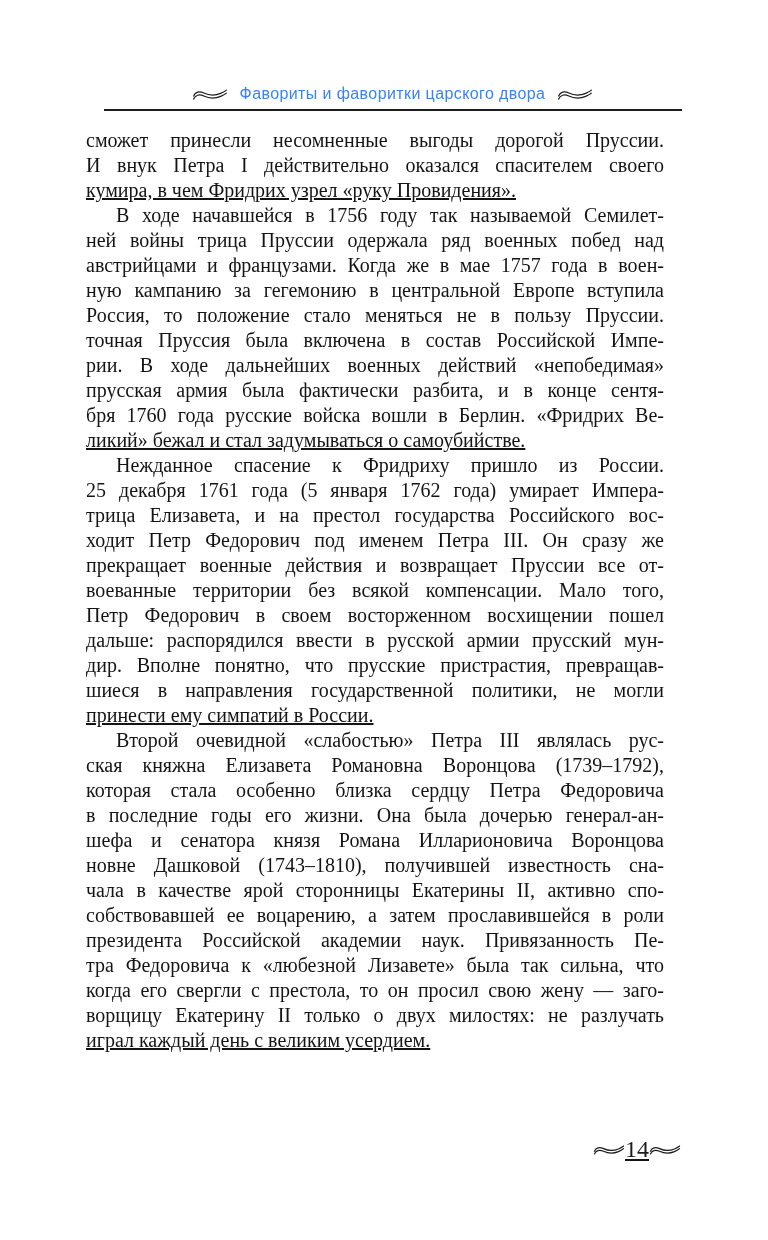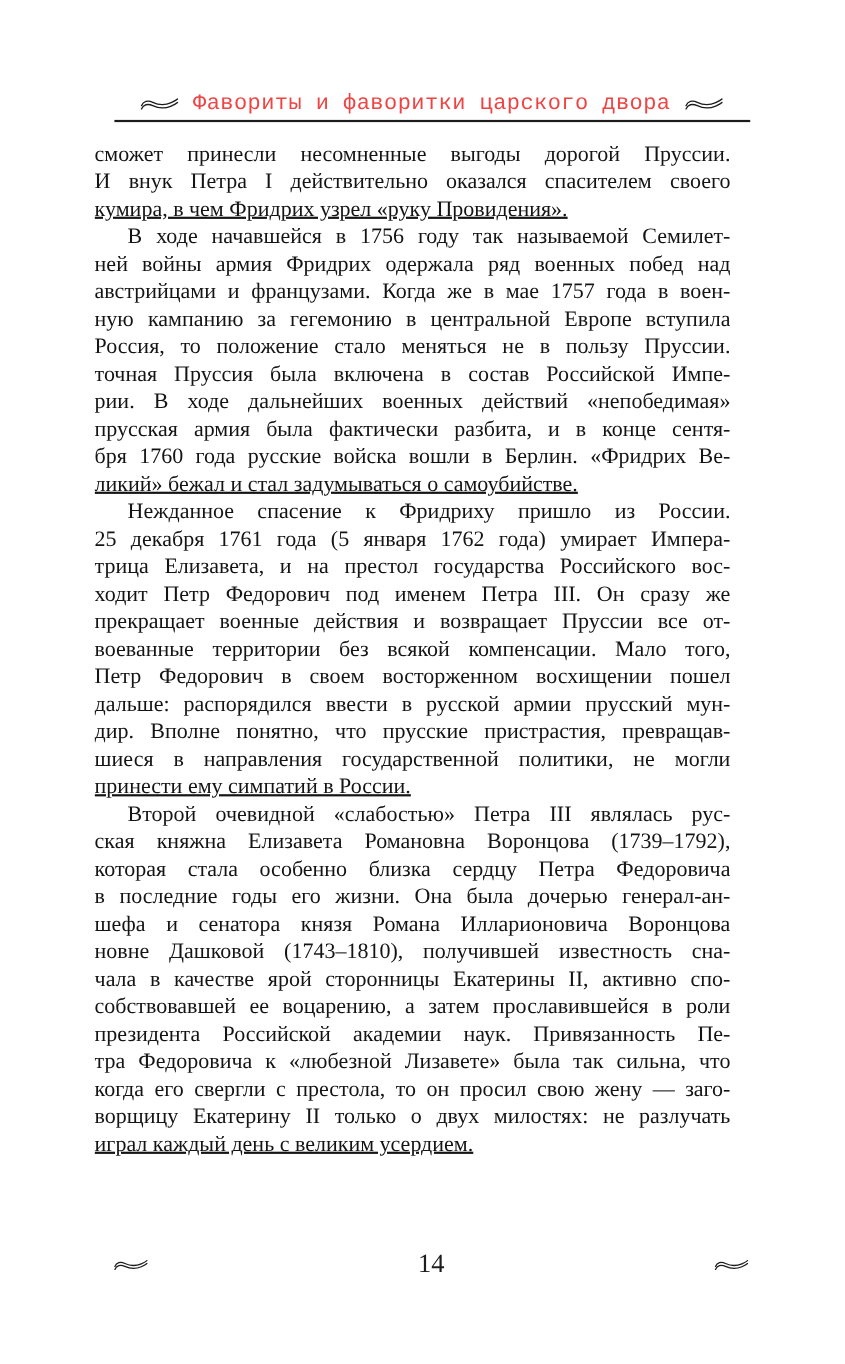--- a/index.html
+++ b/index.html
@@ -22,25 +22,25 @@
     top: 80px;
     left: 103px;
     width: 579px;
     height: 28px;
     display: flex;
     align-items: center;
     justify-content: center;
     gap: 12px;
   }
   .header-title {
-    font-family: Liberation Mono, monospace;
+    font-family: Liberation Sans, sans-serif;
     font-weight: 400;
-    font-size: 20px;
+    font-size: 16px;
     letter-spacing: 0.4px;
-    color: #ef4444;
+    color: #3b82f6;
     white-space: nowrap;
   }
   .header-rule {
     position: absolute;
     top: 109px;
     left: 104px;
     width: 578px;
     height: 2px;
     background: #1c1c1c;
   }
@@ -68,22 +68,23 @@
   }
   .line.indent { text-indent: 30px; }
   
   .footer-row {
     position: absolute;
     top: 1134px;
     left: 103px;
     width: 578px;
     display: flex;
     align-items: center;
-    justify-content: space-between;
-    gap: 20px;
+    justify-content: flex-end;
+    gap: 0;
+    text-decoration: underline;
   }
   .page-number {
     font-size: 24px;
     color: #1d1d1d;
     line-height: 30px;
   }
   .orn { display: inline-flex; align-items: center; }
   .orn svg { display: block; }
 </style>
 </head>
@@ -114,21 +115,21 @@
   <div class="header-rule"></div>
 
   <div class="body-text" id="body-text">
       <div class="paragraph">
         <div class="line">сможет принесли несомненные выгоды дорогой Пруссии.</div>
         <div class="line">И внук Петра I действительно оказался спасителем своего</div>
         <div class="line last">кумира, в чем Фридрих узрел «руку Провидения».</div>
       </div>
       <div class="paragraph">
         <div class="line indent">В ходе начавшейся в 1756 году так называемой Семилет-</div>
-        <div class="line">ней войны армия Фридрих одержала ряд военных побед над</div>
+        <div class="line">ней войны трица Пруссии одержала ряд военных побед над</div>
         <div class="line">австрийцами и французами. Когда же в мае 1757 года в воен-</div>
         <div class="line">ную кампанию за гегемонию в центральной Европе вступила</div>
         <div class="line">Россия, то положение стало меняться не в пользу Пруссии.</div>
         <div class="line">точная Пруссия была включена в состав Российской Импе-</div>
         <div class="line">рии. В ходе дальнейших военных действий «непобедимая»</div>
         <div class="line">прусская армия была фактически разбита, и в конце сентя-</div>
         <div class="line">бря 1760 года русские войска вошли в Берлин. «Фридрих Ве-</div>
         <div class="line last">ликий» бежал и стал задумываться о самоубийстве.</div>
       </div>
       <div class="paragraph">

